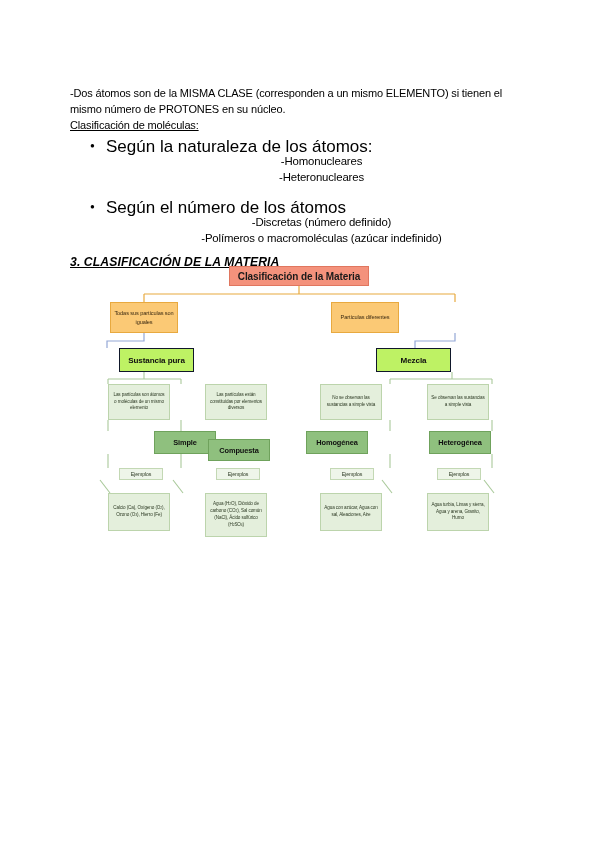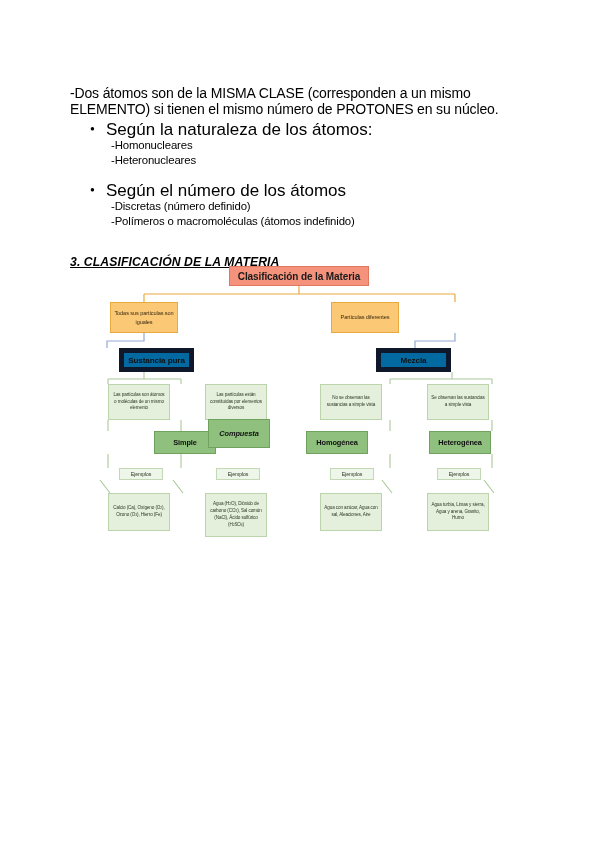--- a/index.html
+++ b/index.html
@@ -25,21 +25,21 @@
   }
 
   
   .text-block {
     position: absolute;
     left: 70px;
     top: 86px;
     width: 462px;
   }
   .para {
-    font-size: 14px;
+    font-size: 11px;
     line-height: 15.6px;
     margin: 0;
     letter-spacing: -0.15px;
   }
   .underlined {
     text-decoration: underline;
     margin-top: 1px;
   }
   .bullet-list {
     margin: 5px 0 0 0;
@@ -57,20 +57,21 @@
     position: absolute;
     left: 20px;
     top: -1px;
     font-size: 8px;
   }
   .sub-line {
     font-size: 11.4px;
     line-height: 15.6px;
     padding-left: 41px;
     letter-spacing: -0.15px;
+    text-align: center;
   }
   .gap { height: 14px; }
 
   .section-title {
     position: absolute;
     left: 70px;
     top: 255px;
     font-size: 12.2px;
     font-weight: bold;
     font-style: italic;
@@ -107,22 +108,22 @@
   }
   .n-orange {
     background: #FBC975;
     border: 1px solid #E8A93F;
     font-size: 5.6px;
     color: #3b2a12;
     line-height: 8.4px;
     letter-spacing: -0.1px;
   }
   .n-blue {
-    background: #0369a1;
-    border: 5px solid #0f172a;
+    background: #bef264;
+    border: 1px solid #0f172a;
     font-size: 8.1px;
     font-weight: bold;
     color: #101010;
     letter-spacing: -0.1px;
   }
   .n-palegreen {
     background: #E4EFDC;
     border: 1px solid #BCD4AC;
     font-size: 4.6px;
     color: #2d3a24;
@@ -155,33 +156,34 @@
   }
   sub { font-size: 0.72em; vertical-align: -0.15em; }
 </style>
 </head>
 <body>
 
 <div class="page">
 
   <div class="text-block">
     <p class="para">-Dos átomos son de la MISMA CLASE (corresponden a un mismo ELEMENTO) si tienen el mismo número de PROTONES en su núcleo.</p>
+    <p class="para underlined">Clasificación de moléculas:</p>
 
     <ul class="bullet-list">
       <li class="bullet-item">
         <span>Según la naturaleza de los átomos:</span>
       </li>
       <div class="sub-line">-Homonucleares</div>
       <div class="sub-line">-Heteronucleares</div>
       <div class="gap"></div>
       <li class="bullet-item">
         <span>Según el número de los átomos</span>
       </li>
       <div class="sub-line">-Discretas (número definido)</div>
-      <div class="sub-line">-Polímeros o macromoléculas (átomos indefinido)</div>
+      <div class="sub-line">-Polímeros o macromoléculas (azúcar indefinido)</div>
     </ul>
   </div>
 
   <div class="section-title">3. CLASIFICACIÓN DE LA MATERIA</div>
 
   <div class="diagram">
 
     <svg class="diag-svg" viewBox="0 0 599 292">
 
       <path d="M299,24 L299,32" stroke="#E8A93F" stroke-width="1.2" fill="none"></path>
@@ -247,21 +249,21 @@
     <div class="node n-palegreen" style="left:320px; top:122px; width:62px; height:36px; padding:2px 3px;">
       <span>No se observan las sustancias a simple vista</span>
     </div>
     <div class="node n-palegreen" style="left:427px; top:122px; width:62px; height:36px; padding:2px 3px;">
       <span>Se observan las sustancias a simple vista</span>
     </div>
 
     <div class="node n-green" style="left:111px; top:169px; width:62px; height:23px;margin-left:43px;">
       <span>Simple</span>
     </div>
-    <div class="node n-green" style="left:208px; top:157px; width:62px; height:29px;font-style:italic;">
+    <div class="node n-green" style="left:208px; top:177px; width:62px; height:22px;">
       <span>Compuesta</span>
     </div>
     <div class="node n-green" style="left:306px; top:169px; width:62px; height:23px;justify-content:flex-end;">
       <span>Homogénea</span>
     </div>
     <div class="node n-green" style="left:429px; top:169px; width:62px; height:23px;">
       <span>Heterogénea</span>
     </div>
 
     <div class="node n-ej" style="left:119px; top:206px; width:44px; height:12px;">

